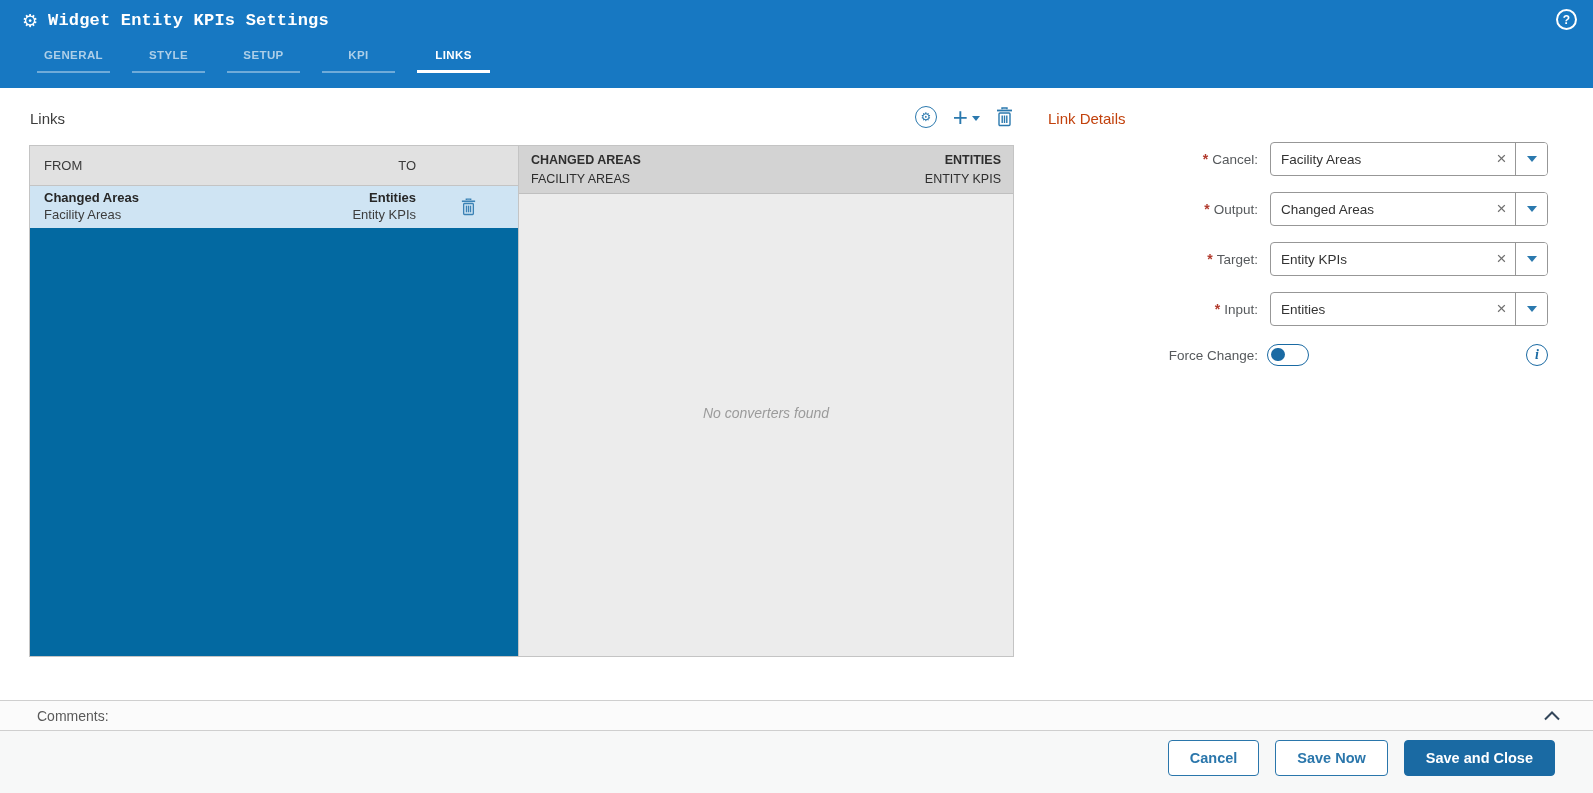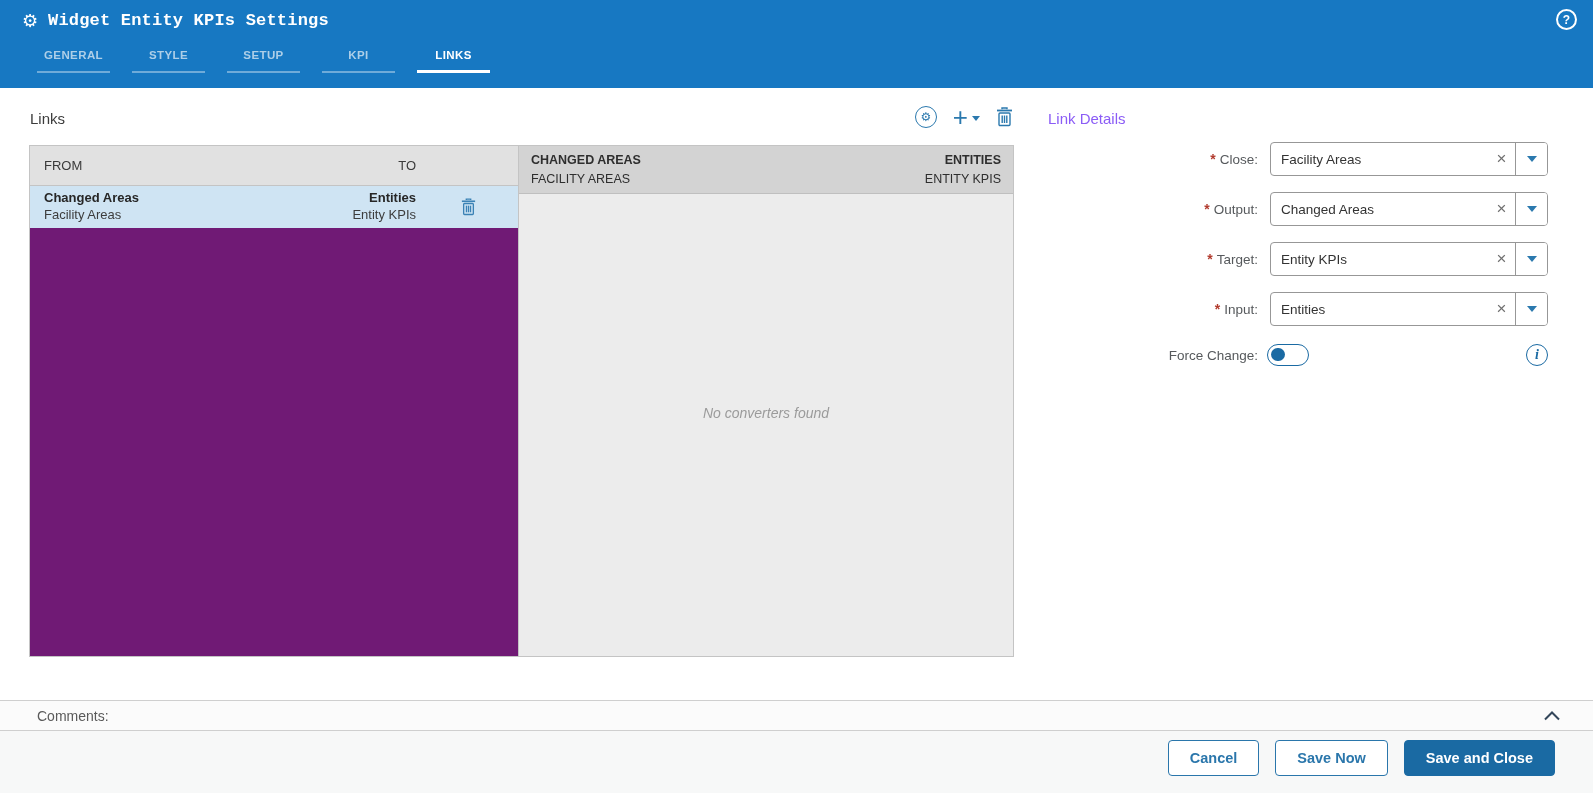--- a/index.html
+++ b/index.html
@@ -36,21 +36,21 @@
                   font-size:12px; cursor:pointer; font-family:"DejaVu Sans", sans-serif; }
   .ico-add { display:flex; align-items:center; gap:4px; cursor:pointer; color:#2b79ae; }
   .ico-add .plus { font-size:26px; font-weight:300; line-height:22px; }
   .caret-down { width:0; height:0; border-left:4.5px solid transparent; border-right:4.5px solid transparent;
                 border-top:5.5px solid #2b79ae; margin-top:3px; }
   .ico-btn { cursor:pointer; display:flex; align-items:center; }
 
   
   .panels { position:absolute; left:29px; top:145px; width:985px; height:512px; display:flex; }
 
-  .links-table { width:490px; height:100%; border:1px solid #c4c4c4; background:#701a75;
+  .links-table { width:490px; height:100%; border:1px solid #c4c4c4; background:#0369a1;
                  display:flex; flex-direction:column; }
   .lt-head { height:40px; flex:0 0 40px; background:#e1e1e1; border-bottom:1px solid #c4c4c4;
              display:flex; align-items:center; font-size:13px; color:#3a3a3a; }
   .col-from { flex:1; padding-left:14px; }
   .col-to { width:208px; text-align:right; padding-right:2px; }
   .col-ic { width:100px; }
   .lt-row { height:42px; flex:0 0 42px; background:#cfe4f3; display:flex; align-items:center;
             font-size:13px; cursor:pointer; }
   .cell-main { font-weight:700; color:#262626; line-height:1.3; }
   .cell-sub { color:#3d3d3d; line-height:1.3; }
@@ -63,21 +63,21 @@
                display:flex; align-items:center; justify-content:space-between; padding:0 12px;
                font-size:12.5px; color:#2e2e2e; }
   .conv-stack { line-height:1.45; }
   .conv-stack.right { text-align:right; }
   .conv-title { font-weight:700; }
   .conv-body { flex:1; display:flex; align-items:center; justify-content:center; }
   .conv-empty { font-style:italic; color:#9b9b9b; font-size:14px; margin-top:-24px; }
 
   
   .details { position:absolute; left:1048px; top:110px; width:500px; }
-  .details-title { font-size:15px; font-weight:400; color:#8b5cf6; margin-bottom:15px; }
+  .details-title { font-size:15px; font-weight:400; color:#c2410c; margin-bottom:15px; }
   .frow { display:flex; align-items:center; height:34px; margin-bottom:16px; }
   .flabel { width:210px; text-align:right; font-size:13.5px; color:#56595c; white-space:nowrap; }
   .req { color:#b23b2e; margin-right:4px; font-size:14px; font-weight:700; }
   .combo { margin-left:12px; width:278px; height:34px; border:1px solid #979797; border-radius:4px;
            background:#fff; display:flex; align-items:stretch; }
   .combo-val { flex:1; display:flex; align-items:center; padding-left:10px; font-size:13.5px; color:#333; }
   .combo-clear { width:27px; display:flex; align-items:center; justify-content:center;
                  color:#6f6f6f; font-size:17px; cursor:pointer; }
   .combo-dd { width:32px; border-left:1px solid #979797; border-radius:0 3px 3px 0;
               display:flex; align-items:center; justify-content:center; cursor:pointer; background:#fff; }
@@ -195,21 +195,21 @@
     <div class="conv-body">
       <span class="conv-empty">No converters found</span>
     </div>
   </div>
 </div>
 
 <div class="details">
   <div class="details-title">Link Details</div>
 
   <div class="frow">
-    <span class="flabel"><span class="req">*</span><span>Close:</span></span>
+    <span class="flabel"><span class="req">*</span><span>Cancel:</span></span>
     <div class="combo">
       <span class="combo-val">Facility Areas</span>
       <span class="combo-clear">×</span>
       <span class="combo-dd">
           <span class="tri"></span>
         </span>
     </div>
   </div>
 
   <div class="frow">

